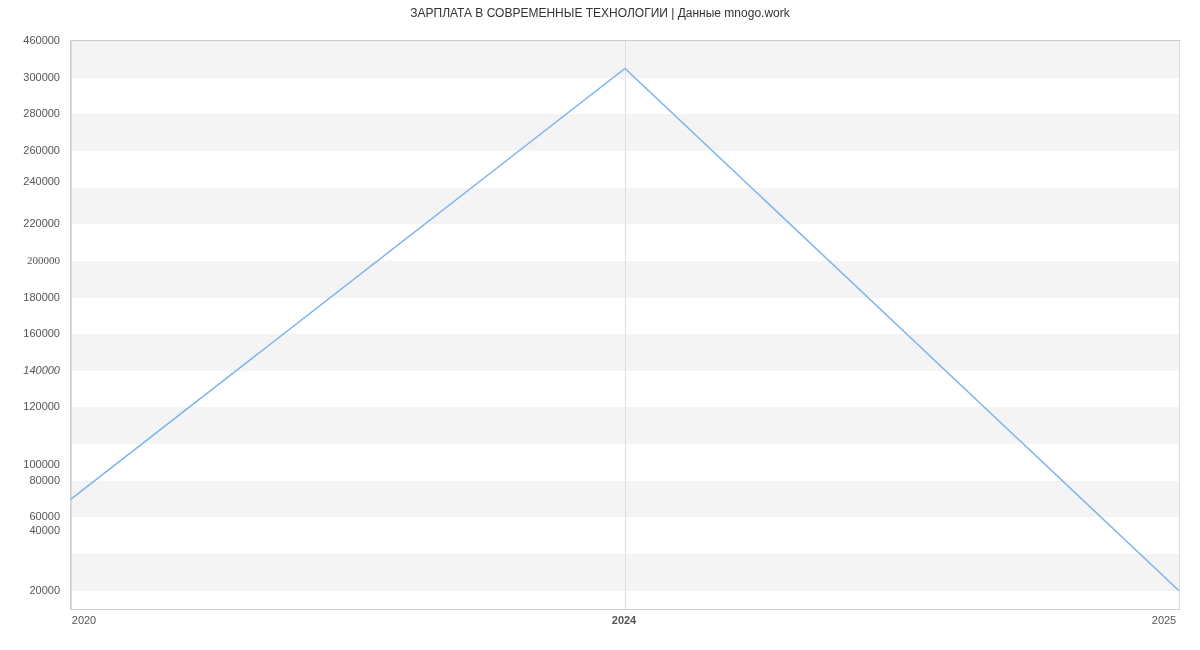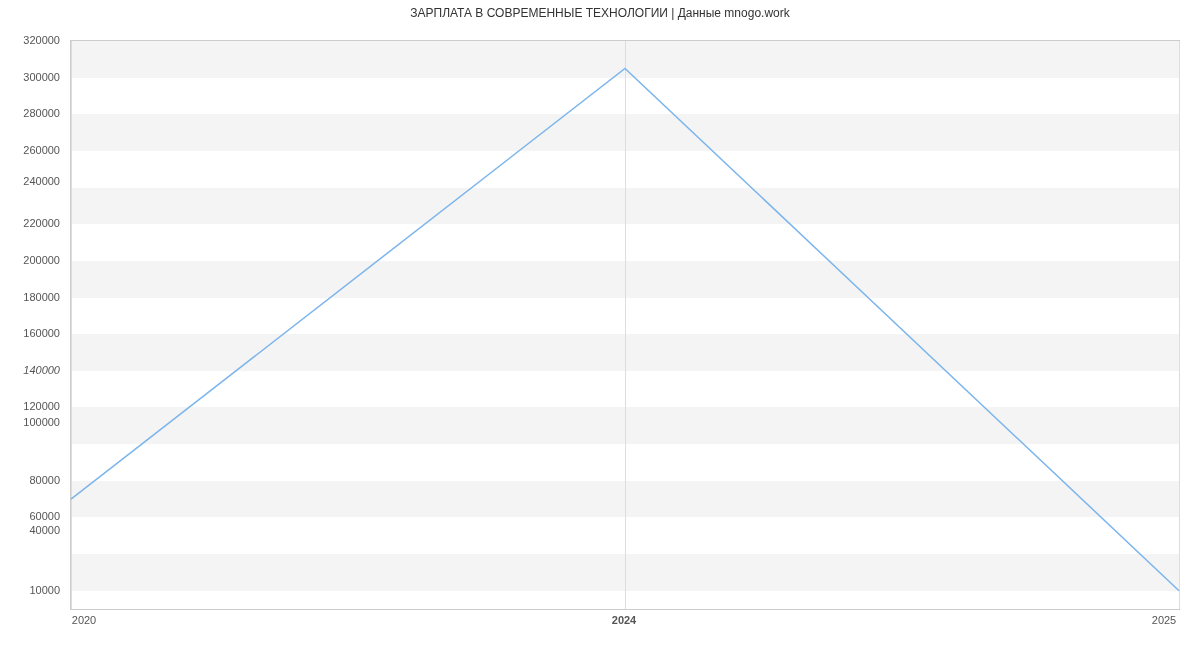--- a/index.html
+++ b/index.html
@@ -87,36 +87,36 @@
     overflow: visible;
   }
 </style>
 </head>
 <body>
 
 <div class="chart-wrap">
   <div class="title">ЗАРПЛАТА В СОВРЕМЕННЫЕ ТЕХНОЛОГИИ | Данные mnogo.work</div>
 
   <div class="y-labels">
-      <div class="y-label" style="top: 549.677px;">10000</div>
+      <div class="y-label" style="top: 549.677px;">20000</div>
       <div class="y-label" style="top: 490px;">40000</div>
       <div class="y-label" style="top: 476.387px;">60000</div>
       <div class="y-label" style="top: 439.742px;">80000</div>
-      <div class="y-label" style="top: 382px; text-align: right;">100000</div>
+      <div class="y-label" style="top: 424px; text-align: right;">100000</div>
       <div class="y-label" style="top: 366.452px;">120000</div>
       <div class="y-label" style="top: 329.806px; font-style: italic;">140000</div>
       <div class="y-label" style="top: 293.161px;">160000</div>
       <div class="y-label" style="top: 256.516px;">180000</div>
-      <div class="y-label" style="top: 219.871px;">200000</div>
+      <div class="y-label" style="top: 219.871px; font-family: Liberation Serif, serif;">200000</div>
       <div class="y-label" style="top: 183.226px;">220000</div>
       <div class="y-label" style="top: 141px;">240000</div>
       <div class="y-label" style="top: 109.935px;">260000</div>
       <div class="y-label" style="top: 73.2903px;">280000</div>
       <div class="y-label" style="top: 36.6452px;">300000</div>
-      <div class="y-label" style="top: 0px;">320000</div>
+      <div class="y-label" style="top: 0px;">460000</div>
     </div>
 
   <div class="plot">
       <div class="band" style="top: 0px; height: 36.6452px; background: rgb(244, 244, 244);"></div>
       <div class="band" style="top: 36.6452px; height: 36.6452px; background: rgb(255, 255, 255);"></div>
       <div class="band" style="top: 73.2903px; height: 36.6452px; background: rgb(244, 244, 244);"></div>
       <div class="band" style="top: 109.935px; height: 36.6452px; background: rgb(255, 255, 255);"></div>
       <div class="band" style="top: 146.581px; height: 36.6452px; background: rgb(244, 244, 244);"></div>
       <div class="band" style="top: 183.226px; height: 36.6452px; background: rgb(255, 255, 255);"></div>
       <div class="band" style="top: 219.871px; height: 36.6452px; background: rgb(244, 244, 244);"></div>

